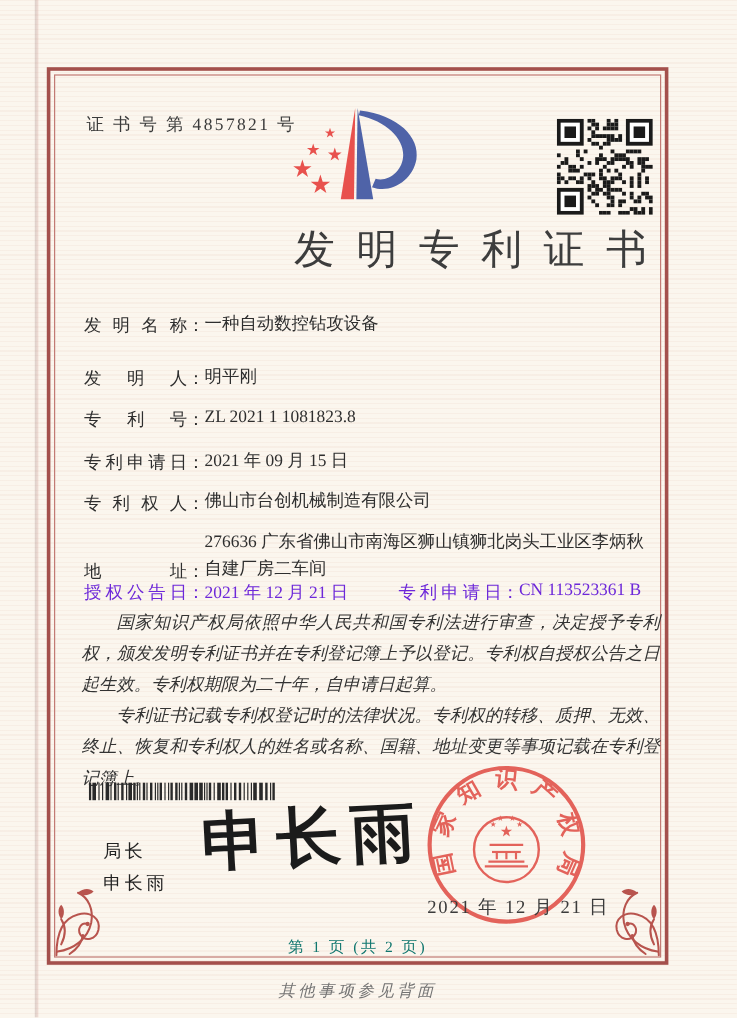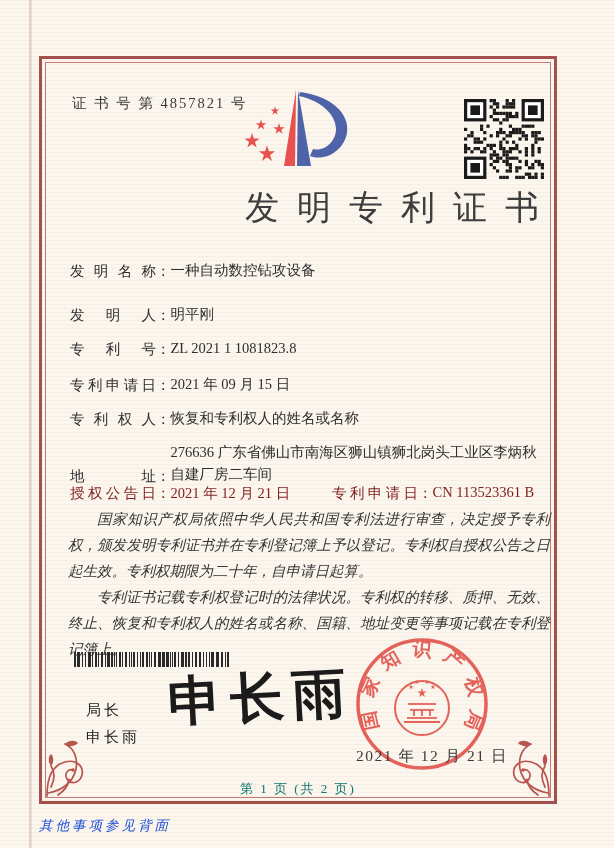--- a/index.html
+++ b/index.html
@@ -21,37 +21,37 @@
   .cert-number{position:absolute;left:72px;top:94px;font-size:14.5px;letter-spacing:2px;color:#3a3a3a;}
   .logo{position:absolute;left:234px;top:84px;}
   .qr{position:absolute;left:464px;top:99px;}
   .title{position:absolute;left:39px;top:185px;width:518px;text-align:right;
     font-size:34px;letter-spacing:18px;text-indent:18px;color:#3d3d3d;}
   .row{position:absolute;left:70px;width:480px;font-size:14.5px;color:#2e2e2e;display:flex;align-items:flex-end;}
   .row .lbl{width:86px;flex:none;text-align:justify;text-align-last:justify;}
   .row .colon{flex:none;}
   .row .val{flex:1;line-height:1.55;}
   .r1{top:259px}.r2{top:303px}.r3{top:337px}.r4{top:373px}.r5{top:407px}.r6{top:441px}
-  .grant-row{position:absolute;left:70px;top:484px;width:480px;font-size:14.5px;color:#7f1d1d;display:flex;}
+  .grant-row{position:absolute;left:70px;top:484px;width:480px;font-size:14.5px;color:#6d28d9;display:flex;}
   .grant-row .pair{display:flex;}
   .grant-row .pair.first{width:262px;flex:none;}
   .grant-row .lbl5{width:86px;flex:none;text-align:justify;text-align-last:justify;}
   .paragraphs{position:absolute;left:68px;top:506px;width:482px;font-size:14.5px;line-height:1.8;
     color:#333;font-style:italic;text-align:justify;}
   .paragraphs p{margin:0;text-indent:2em;}
   .barcode{position:absolute;left:74px;top:652px;}
   .director{position:absolute;left:86px;top:697px;font-size:15px;color:#222;line-height:1.8;letter-spacing:3px;}
   .signature{position:absolute;left:168px;top:662px;font-size:54px;color:#1b1b1b;font-weight:bold;
     letter-spacing:8px;transform:rotate(-3deg);}
   .seal{position:absolute;left:352px;top:634px;opacity:0.93;}
   .seal-date{position:absolute;left:356px;top:746px;font-size:15.5px;letter-spacing:1.5px;color:#3b3b3b;}
   .page-footer{position:absolute;left:39px;top:780px;width:518px;text-align:center;
     font-size:13px;letter-spacing:2px;color:#0f766e;}
-  .back-note{position:absolute;left:39px;top:817px;width:518px;text-align:left;
-    font-size:13.5px;letter-spacing:3px;color:#1d4ed8;font-style:italic;}
+  .back-note{position:absolute;left:39px;top:817px;width:518px;text-align:center;
+    font-size:13.5px;letter-spacing:3px;color:#737373;font-style:italic;}
 </style>
 </head>
 <body>
 
 <div class="scan-edge"></div>
 
 <div class="frame">
   <div class="frame-inner"></div>
   <svg class="corner-orn left" width="60" height="64" viewBox="0 0 60 64">
     <g stroke="#b8544e" fill="none" stroke-width="1.7" stroke-linecap="round">
@@ -306,21 +306,21 @@
     <span class="val">ZL 2021 1 1081823.8</span>
 </div>
 <div class="row r4">
   <span class="lbl">专利申请日</span>
     <span class="colon">：</span>
     <span class="val">2021 年 09 月 15 日</span>
 </div>
 <div class="row r5">
   <span class="lbl">专利权人</span>
     <span class="colon">：</span>
-    <span class="val">恢复和专利权人的姓名或名称</span>
+    <span class="val">佛山市台创机械制造有限公司</span>
 </div>
 <div class="row r6">
   <span class="lbl">地址</span>
     <span class="colon">：</span>
     <span class="val">276636 广东省佛山市南海区狮山镇狮北岗头工业区李炳秋自建厂房二车间</span>
 </div>
 
 <div class="grant-row">
   <span class="pair first">
     <span class="lbl5">授权公告日</span>

